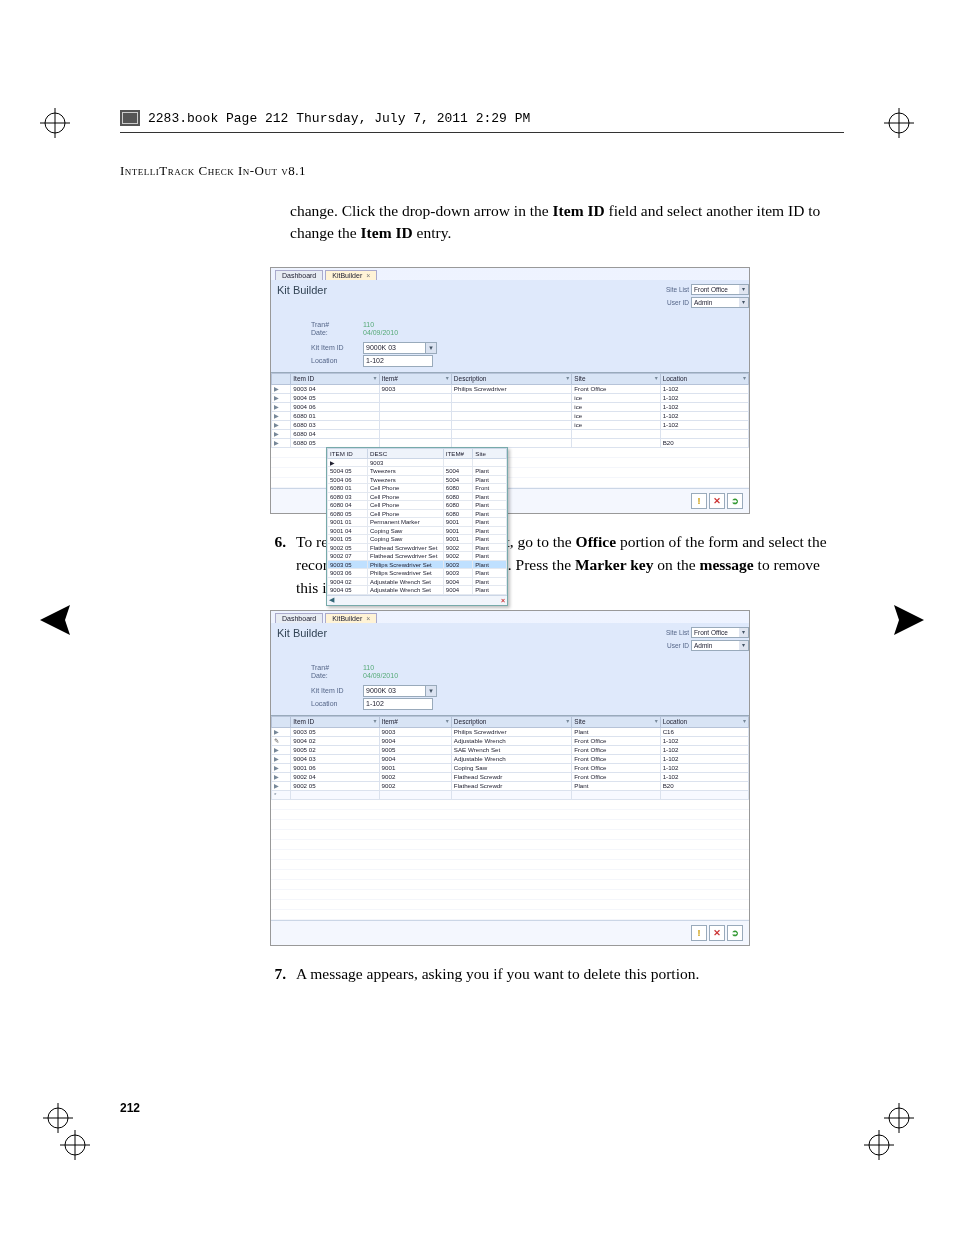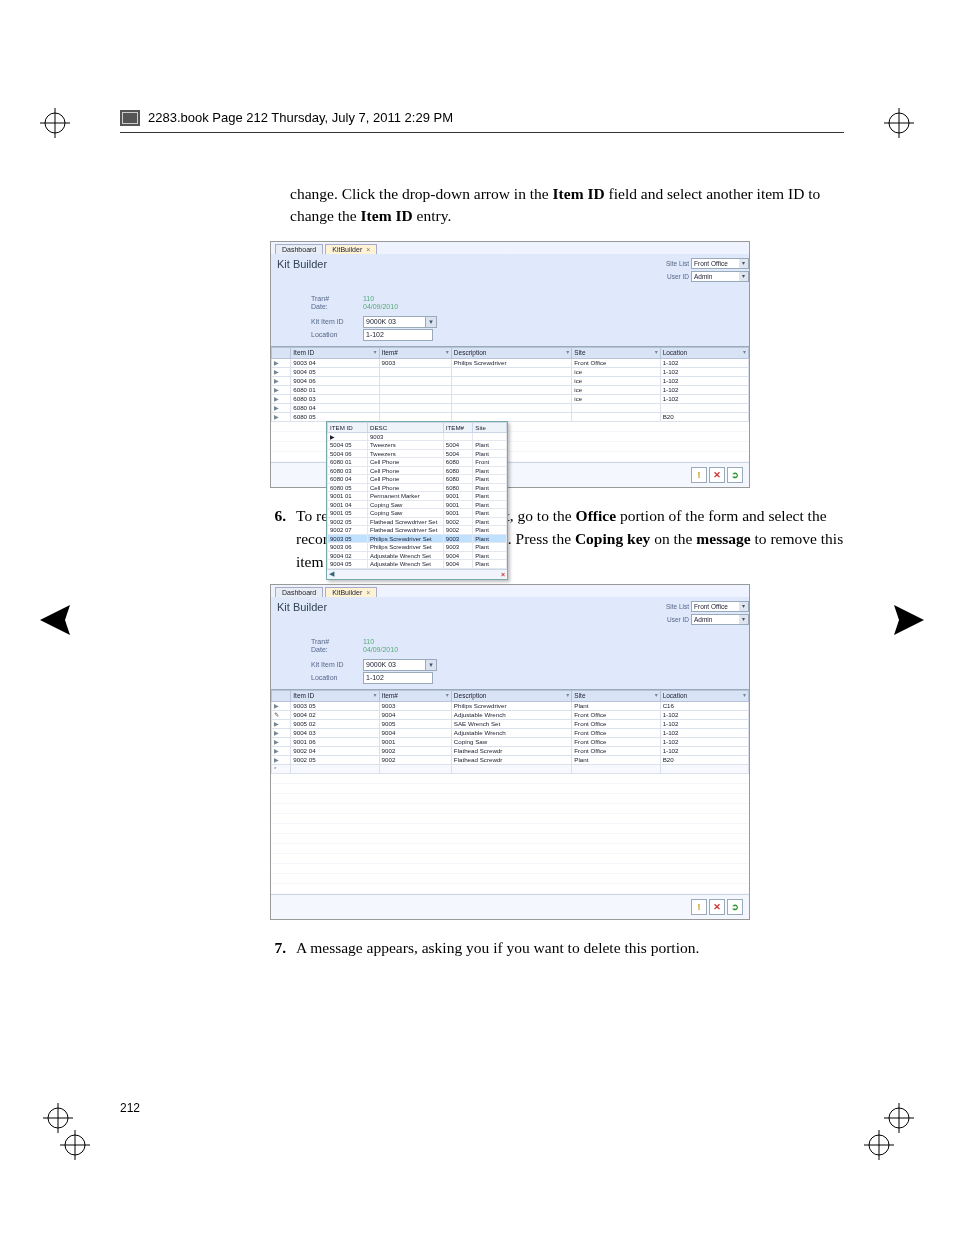--- a/index.html
+++ b/index.html
@@ -23,24 +23,24 @@
   .rm-left-bot2 { left: 60px; top: 1130px; }
   .rm-right-top { right: 40px; top: 108px; }
   .rm-right-mid { right: 30px; top: 605px; }
   .rm-right-bot { right: 40px; top: 1103px; }
   .rm-right-bot2 { right: 60px; top: 1130px; }
 
   .book-tag {
     position: absolute;
     left: 120px;
     top: 110px;
-    font-family: Liberation Sans, sans-serif;
+    font-family: Liberation Mono, monospace;
     font-size: 13px;
     display: flex;
-    align-items: flex-start;
+    align-items: center;
     gap: 8px;
   }
   .book-icon {
     width: 20px; height: 16px;
     background: #555;
     display: inline-block;
     position: relative;
   }
   .book-icon::after {
     content:"";
@@ -67,21 +67,21 @@
     font-size: 13px;
     line-height: 1.3;
     margin-bottom: 20px;
   }
   .running-head .t1 { font-variant: small-caps; letter-spacing: 0.5px; }
 
   .body-text {
     margin-left: 170px;
     font-size: 15.5px;
     line-height: 1.45;
-    margin-bottom: 13px;
+    margin-bottom: 22px;
   }
 
   .num-item {
     display: flex;
     gap: 10px;
     margin-left: 148px;
     margin-top: 16px;
     font-size: 15.5px;
     line-height: 1.5;
   }
@@ -205,21 +205,21 @@
   }
   .shot-btn.ex { color:#c90; font-weight:bold;}
   .shot-btn.cl { color:#c33; font-weight:bold;}
   .shot-btn.sv { color:#393; font-weight:bold;}
 
   .page-num {
     position:absolute;
     left:0; bottom:0;
     font-family: Arial, sans-serif;
     font-size:12px;
-    font-weight:normal;
+    font-weight:bold;
   }
 </style>
 </head>
 <body>
 
 <div class="registration-mark rm-left-top"><svg viewBox="0 0 30 30">
       <circle cx="15" cy="15" r="10" fill="none" stroke="#000"></circle>
       <line x1="0" y1="15" x2="30" y2="15" stroke="#000"></line>
       <line x1="15" y1="0" x2="15" y2="30" stroke="#000"></line>
     </svg></div>
@@ -257,20 +257,21 @@
 
 <div class="book-tag">
   <span class="book-icon"></span>
   <span>2283.book  Page 212  Thursday, July 7, 2011  2:29 PM</span>
 </div>
 <div class="book-line"></div>
 
 <div class="page-frame">
 
   <div class="running-head">
+    <div class="t1">IntelliTrack Check In-Out v8.1</div>
   </div>
 
   <div class="body-text">
     change. Click the drop-down arrow in the <b>Item ID</b> field and select another item ID to change the <b>Item ID</b> entry.
   </div>
 
   <div class="screenshot" id="shot1">
     <div class="shot-tabs">
       <div class="shot-tab"><span>Dashboard</span></div>
       <div class="shot-tab active"><span>KitBuilder</span><span class="tab-close">×</span></div>
@@ -513,21 +514,21 @@
     <div class="shot-footer">
       <div class="shot-btn ex" title="warning">!</div>
       <div class="shot-btn cl" title="close">✕</div>
       <div class="shot-btn sv" title="save">➲</div>
     </div>
   </div>
 
   <div class="num-item">
     <div class="n">6.</div>
     <div>
-      <span>To remove an item ID from the kit, go to the </span><b>Office</b><span> portion of the form and select the record line that you want to delete. Press the </span><b>Coping key</b><span> on the </span><b>message</b><span> to remove this item ID from the kit.</span>
+      <span>To remove an item ID from the kit, go to the </span><b>Office</b><span> portion of the form and select the record line that you want to delete. Press the </span><b>Marker key</b><span> on the </span><b>message</b><span> to remove this item ID from the kit.</span>
     </div>
   </div>
 
   <div class="screenshot" id="shot2">
     <div class="shot-tabs">
       <div class="shot-tab"><span>Dashboard</span></div>
       <div class="shot-tab active"><span>KitBuilder</span><span class="tab-close">×</span></div>
     </div>
     <div class="shot-hdr">
       <div class="shot-title">Kit Builder</div>

